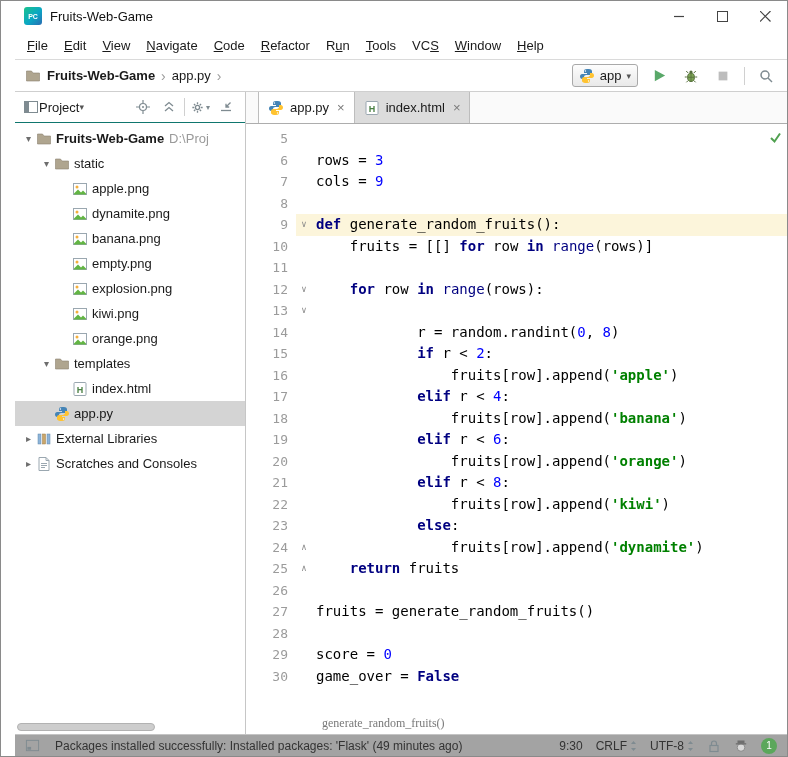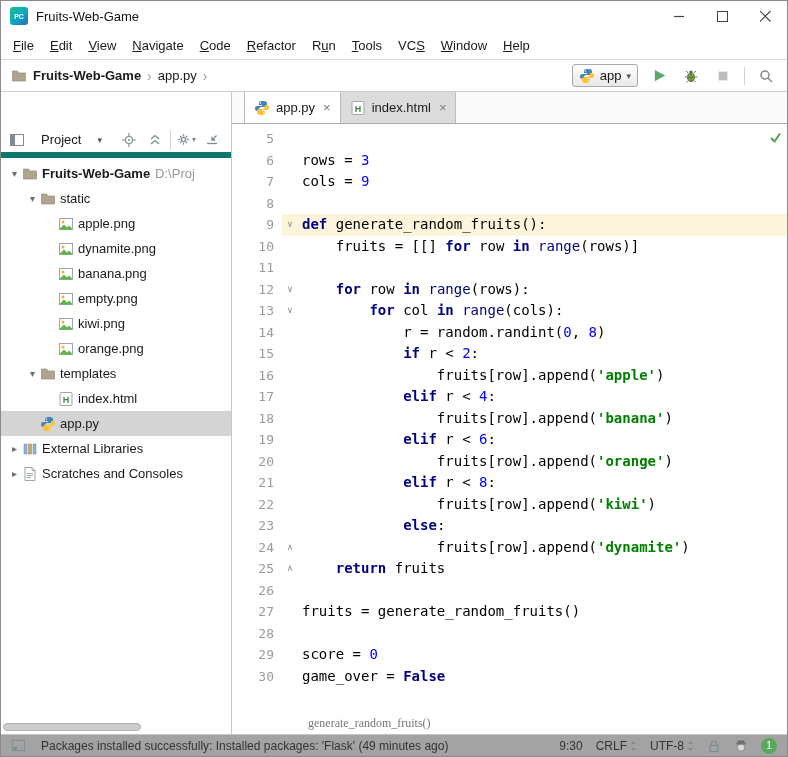--- a/index.html
+++ b/index.html
@@ -1,20 +1,20 @@
 <!DOCTYPE html>
 <html><head>
 <meta charset="utf-8">
 <style>
   * { box-sizing: border-box; }
   html,body { margin:0; padding:0; background:#ffffff; }
   body { width:788px; height:757px; overflow:hidden;
          font-family:"Liberation Sans", sans-serif; color:#1a1a1a; }
   .window { width:788px; height:757px; border:1px solid #8a8a8a;
-            display:flex; flex-direction:column; background:#fff; }
+            display:flex; flex-direction:column; background:#fff;padding-left:14px; }
 
   
   .titlebar { height:30px; display:flex; align-items:center; padding-left:9px; flex:0 0 auto; }
   .app-logo { width:18px; height:18px; border-radius:3px; margin-right:8px;
               background:linear-gradient(135deg,#1bc28c 0%,#0aa7c4 55%,#2b6bb2 100%);
               color:#fff; font-size:7px; font-weight:bold;
               display:flex; align-items:center; justify-content:center; }
   .title-text { font-size:13px; color:#111; }
   .win-controls { margin-left:auto; display:flex; height:100%; }
   .win-btn { width:43px; height:100%; display:flex; align-items:center; justify-content:center; }
@@ -41,21 +41,21 @@
   .mini-arrow { font-size:8px; color:#7f8b91; margin-left:1px; }
   .vsep { width:1px; height:18px; background:#d0d0d0; display:inline-block; }
 
   
   .main { flex:1; display:flex; min-height:0; }
 
   
   .project-panel { width:231px; flex:0 0 231px; border-right:1px solid #c6c6c6;
                    display:flex; flex-direction:column; position:relative; background:#fff; }
   .panel-header { height:31px; flex:0 0 31px; display:flex; align-items:center;
-                  padding:0 8px; font-size:13px; border-bottom:6px solid #0f766e; gap:16px;margin-top:35px; }
+                  padding:0 8px; font-size:13px; border-bottom:1px solid #0f766e; gap:0; }
   .ph-icons { margin-left:auto; display:flex; align-items:center; gap:4px; }
   .tree { flex:1; overflow:hidden; font-size:13px; padding-top:3px; }
   .tree-row { height:25px; display:flex; align-items:center; white-space:nowrap; overflow:hidden; }
   .tree-row.selected { background:#d4d4d4; }
   .chev { width:15px; flex:0 0 15px; text-align:center; color:#6e6e6e; font-size:10px; }
   .ticon { width:20px; flex:0 0 20px; display:inline-flex; align-items:center; }
   .tlabel.bold { font-weight:bold; }
   .tpath { color:#9a9a9a; margin-left:5px;text-align:center; }
   .hscroll-thumb { position:absolute; left:2px; bottom:3px; width:138px; height:8px;
                    background:#cdcdcd; border:1px solid #b2b2b2; border-radius:4px; }
@@ -307,20 +307,31 @@
           </div>
           <div class="tree-row" style="padding-left: 42px;">
             <span class="chev"></span>
             <span class="ticon">
               <svg width="16" height="16" viewBox="0 0 16 16">
                 <rect x="1.5" y="2.5" width="13" height="11" fill="#fff" stroke="#9aa7b0"></rect>
                 <circle cx="5" cy="6" r="1.5" fill="#f4af3d"></circle>
                 <path d="M2 12.5l4-4 3 3 2-2 3 3v1H2z" fill="#62b543"></path>
               </svg>
             </span>
+            <span class="tlabel">explosion.png</span>
+          </div>
+          <div class="tree-row" style="padding-left: 42px;">
+            <span class="chev"></span>
+            <span class="ticon">
+              <svg width="16" height="16" viewBox="0 0 16 16">
+                <rect x="1.5" y="2.5" width="13" height="11" fill="#fff" stroke="#9aa7b0"></rect>
+                <circle cx="5" cy="6" r="1.5" fill="#f4af3d"></circle>
+                <path d="M2 12.5l4-4 3 3 2-2 3 3v1H2z" fill="#62b543"></path>
+              </svg>
+            </span>
             <span class="tlabel">kiwi.png</span>
           </div>
           <div class="tree-row" style="padding-left: 42px;">
             <span class="chev"></span>
             <span class="ticon">
               <svg width="16" height="16" viewBox="0 0 16 16">
                 <rect x="1.5" y="2.5" width="13" height="11" fill="#fff" stroke="#9aa7b0"></rect>
                 <circle cx="5" cy="6" r="1.5" fill="#f4af3d"></circle>
                 <path d="M2 12.5l4-4 3 3 2-2 3 3v1H2z" fill="#62b543"></path>
               </svg>
@@ -412,21 +423,21 @@
       <div class="editor-wrap">
         <div>
             <div class="crow"><span class="lnum">5</span><span class="fold"></span><span class="codeln"></span></div>
             <div class="crow"><span class="lnum">6</span><span class="fold"></span><span class="codeln"><span class="tk-p">rows = </span><span class="tk-n">3</span></span></div>
             <div class="crow"><span class="lnum">7</span><span class="fold"></span><span class="codeln"><span class="tk-p">cols = </span><span class="tk-n">9</span></span></div>
             <div class="crow"><span class="lnum">8</span><span class="fold"></span><span class="codeln"></span></div>
             <div class="crow caret"><span class="lnum">9</span><span class="fold">∨</span><span class="codeln"><span class="tk-k">def </span><span class="tk-p">generate_random_fruits():</span></span></div>
             <div class="crow"><span class="lnum">10</span><span class="fold"></span><span class="codeln"><span class="tk-p">    fruits = [[] </span><span class="tk-k">for</span><span class="tk-p"> row </span><span class="tk-k">in</span><span class="tk-p"> </span><span class="tk-b">range</span><span class="tk-p">(rows)]</span></span></div>
             <div class="crow"><span class="lnum">11</span><span class="fold"></span><span class="codeln"></span></div>
             <div class="crow"><span class="lnum">12</span><span class="fold">∨</span><span class="codeln"><span class="tk-p">    </span><span class="tk-k">for</span><span class="tk-p"> row </span><span class="tk-k">in</span><span class="tk-p"> </span><span class="tk-b">range</span><span class="tk-p">(rows):</span></span></div>
-            <div class="crow"><span class="lnum">13</span><span class="fold">∨</span><span class="codeln"><span class="tk-p">        </span><span class="tk-k">for</span><span class="tk-p"> col </span><span class="tk-k">in</span><span class="tk-p"> </span><span class="tk-b">range</span><span class="tk-p">(cols):</span></span></div>
+            <div class="crow"><span class="lnum">13</span><span class="fold">∨</span></div>
             <div class="crow"><span class="lnum">14</span><span class="fold"></span><span class="codeln"><span class="tk-p">            r = random.randint(</span><span class="tk-n">0</span><span class="tk-p">, </span><span class="tk-n">8</span><span class="tk-p">)</span></span></div>
             <div class="crow"><span class="lnum">15</span><span class="fold"></span><span class="codeln"><span class="tk-p">            </span><span class="tk-k">if</span><span class="tk-p"> r &lt; </span><span class="tk-n">2</span><span class="tk-p">:</span></span></div>
             <div class="crow"><span class="lnum">16</span><span class="fold"></span><span class="codeln"><span class="tk-p">                fruits[row].append(</span><span class="tk-s">'apple'</span><span class="tk-p">)</span></span></div>
             <div class="crow"><span class="lnum">17</span><span class="fold"></span><span class="codeln"><span class="tk-p">            </span><span class="tk-k">elif</span><span class="tk-p"> r &lt; </span><span class="tk-n">4</span><span class="tk-p">:</span></span></div>
             <div class="crow"><span class="lnum">18</span><span class="fold"></span><span class="codeln"><span class="tk-p">                fruits[row].append(</span><span class="tk-s">'banana'</span><span class="tk-p">)</span></span></div>
             <div class="crow"><span class="lnum">19</span><span class="fold"></span><span class="codeln"><span class="tk-p">            </span><span class="tk-k">elif</span><span class="tk-p"> r &lt; </span><span class="tk-n">6</span><span class="tk-p">:</span></span></div>
             <div class="crow"><span class="lnum">20</span><span class="fold"></span><span class="codeln"><span class="tk-p">                fruits[row].append(</span><span class="tk-s">'orange'</span><span class="tk-p">)</span></span></div>
             <div class="crow"><span class="lnum">21</span><span class="fold"></span><span class="codeln"><span class="tk-p">            </span><span class="tk-k">elif</span><span class="tk-p"> r &lt; </span><span class="tk-n">8</span><span class="tk-p">:</span></span></div>
             <div class="crow"><span class="lnum">22</span><span class="fold"></span><span class="codeln"><span class="tk-p">                fruits[row].append(</span><span class="tk-s">'kiwi'</span><span class="tk-p">)</span></span></div>
             <div class="crow"><span class="lnum">23</span><span class="fold"></span><span class="codeln"><span class="tk-p">            </span><span class="tk-k">else</span><span class="tk-p">:</span></span></div>

